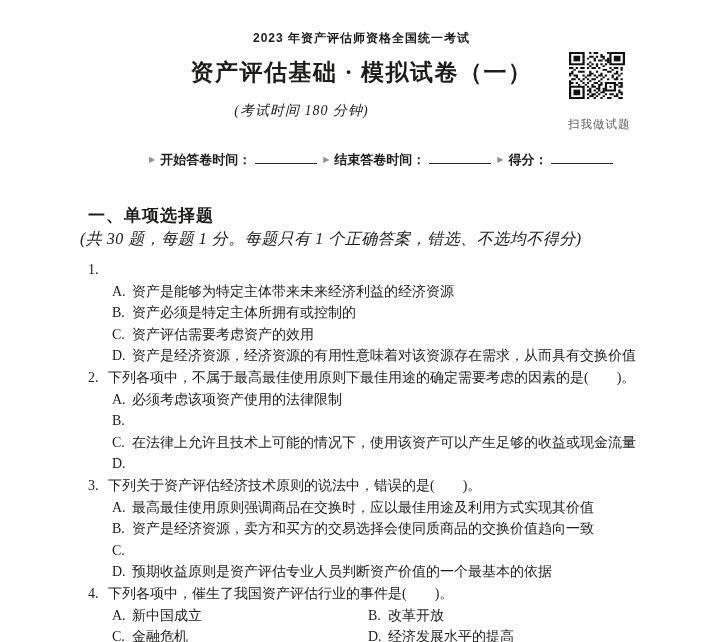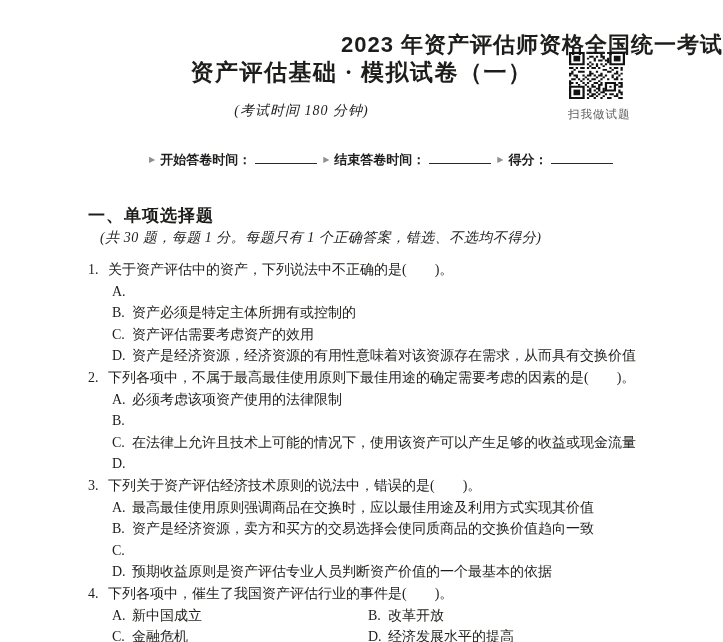--- a/index.html
+++ b/index.html
@@ -3,37 +3,37 @@
 <meta charset="utf-8">
 <style>
   html,body{margin:0;padding:0;}
   body{
     width:723px;height:642px;position:relative;overflow:hidden;
     background:#ffffff;color:#1d1d1b;
     font-family:"Liberation Serif","DejaVu Serif",serif;
   }
   
   .exam-title{
-    position:absolute;top:30px;left:0;width:723px;text-align:right;
+    position:absolute;top:30px;left:0;width:723px;text-align:center;
     font-family:"Liberation Sans","DejaVu Sans",sans-serif;
-    font-weight:bold;font-size:22px;letter-spacing:1px;
+    font-weight:bold;font-size:12px;letter-spacing:1px;
   }
   .paper-title{
     position:absolute;top:57px;left:0;width:723px;text-align:center;
     font-weight:bold;font-size:23px;letter-spacing:1.5px;
   }
   .duration{
     position:absolute;top:102px;left:0;width:603px;text-align:center;
     font-style:italic;font-size:14px;letter-spacing:1px;
   }
   
   .qr-box{position:absolute;left:568px;top:52px;width:58px;text-align:center;}
   .qr-box svg{display:block;margin:0 auto;}
   .qr-caption{
-    margin-top:8px;font-size:11.5px;color:#5a5a5a;letter-spacing:1px;
+    margin-top:18px;font-size:11.5px;color:#5a5a5a;letter-spacing:1px;
     font-family:"Liberation Sans","DejaVu Sans",sans-serif;white-space:nowrap;
   }
   
   .meta-row{
     position:absolute;left:149px;top:151px;display:flex;align-items:baseline;
     font-family:"Liberation Sans","DejaVu Sans",sans-serif;
     font-weight:bold;font-size:13px;white-space:nowrap;
   }
   .meta-item{display:flex;align-items:baseline;margin-right:6px;}
   .marker{
@@ -43,22 +43,22 @@
   .blank{
     display:inline-block;width:62px;height:12px;margin-left:4px;
     border-bottom:1.5px solid #2a2a2a;
   }
   
   .section-heading{
     position:absolute;left:88px;top:204px;
     font-weight:bold;font-size:17px;letter-spacing:1px;
   }
   .section-note{
-    position:absolute;left:100px;top:229px;
-    font-style:italic;font-size:14px;letter-spacing:0.5px;
+    position:absolute;left:80px;top:229px;
+    font-style:italic;font-size:16px;letter-spacing:0.5px;
   }
   
   .questions{
     position:absolute;left:88px;top:259px;width:560px;
     font-size:14px;line-height:21.6px;
   }
   .q-line{display:flex;}
   .q-num{flex:none;width:20px;}
   .opts{margin-left:24px;}
   .opt{display:flex;}
@@ -125,25 +125,25 @@
   </div>
 
   <div class="section-heading">一、单项选择题</div>
   <div class="section-note">(共 30 题，每题 1 分。每题只有 1 个正确答案，错选、不选均不得分)</div>
 
   <div class="questions">
 
     <div class="q">
       <div class="q-line">
         <span class="q-num">1.</span>
-        <span class="q-text">关于资产评估中的资产，下列说法中不正确的是(　　)。</span>
       </div>
       <div class="opts">
         <div class="opt">
             <span class="opt-label">A.</span>
+            <span class="opt-text">资产是能够为特定主体带来未来经济利益的经济资源</span>
           </div>
         <div class="opt">
             <span class="opt-label">B.</span>
             <span class="opt-text">资产必须是特定主体所拥有或控制的</span>
           </div>
         <div class="opt">
             <span class="opt-label">C.</span>
             <span class="opt-text">资产评估需要考虑资产的效用</span>
           </div>
         <div class="opt">

